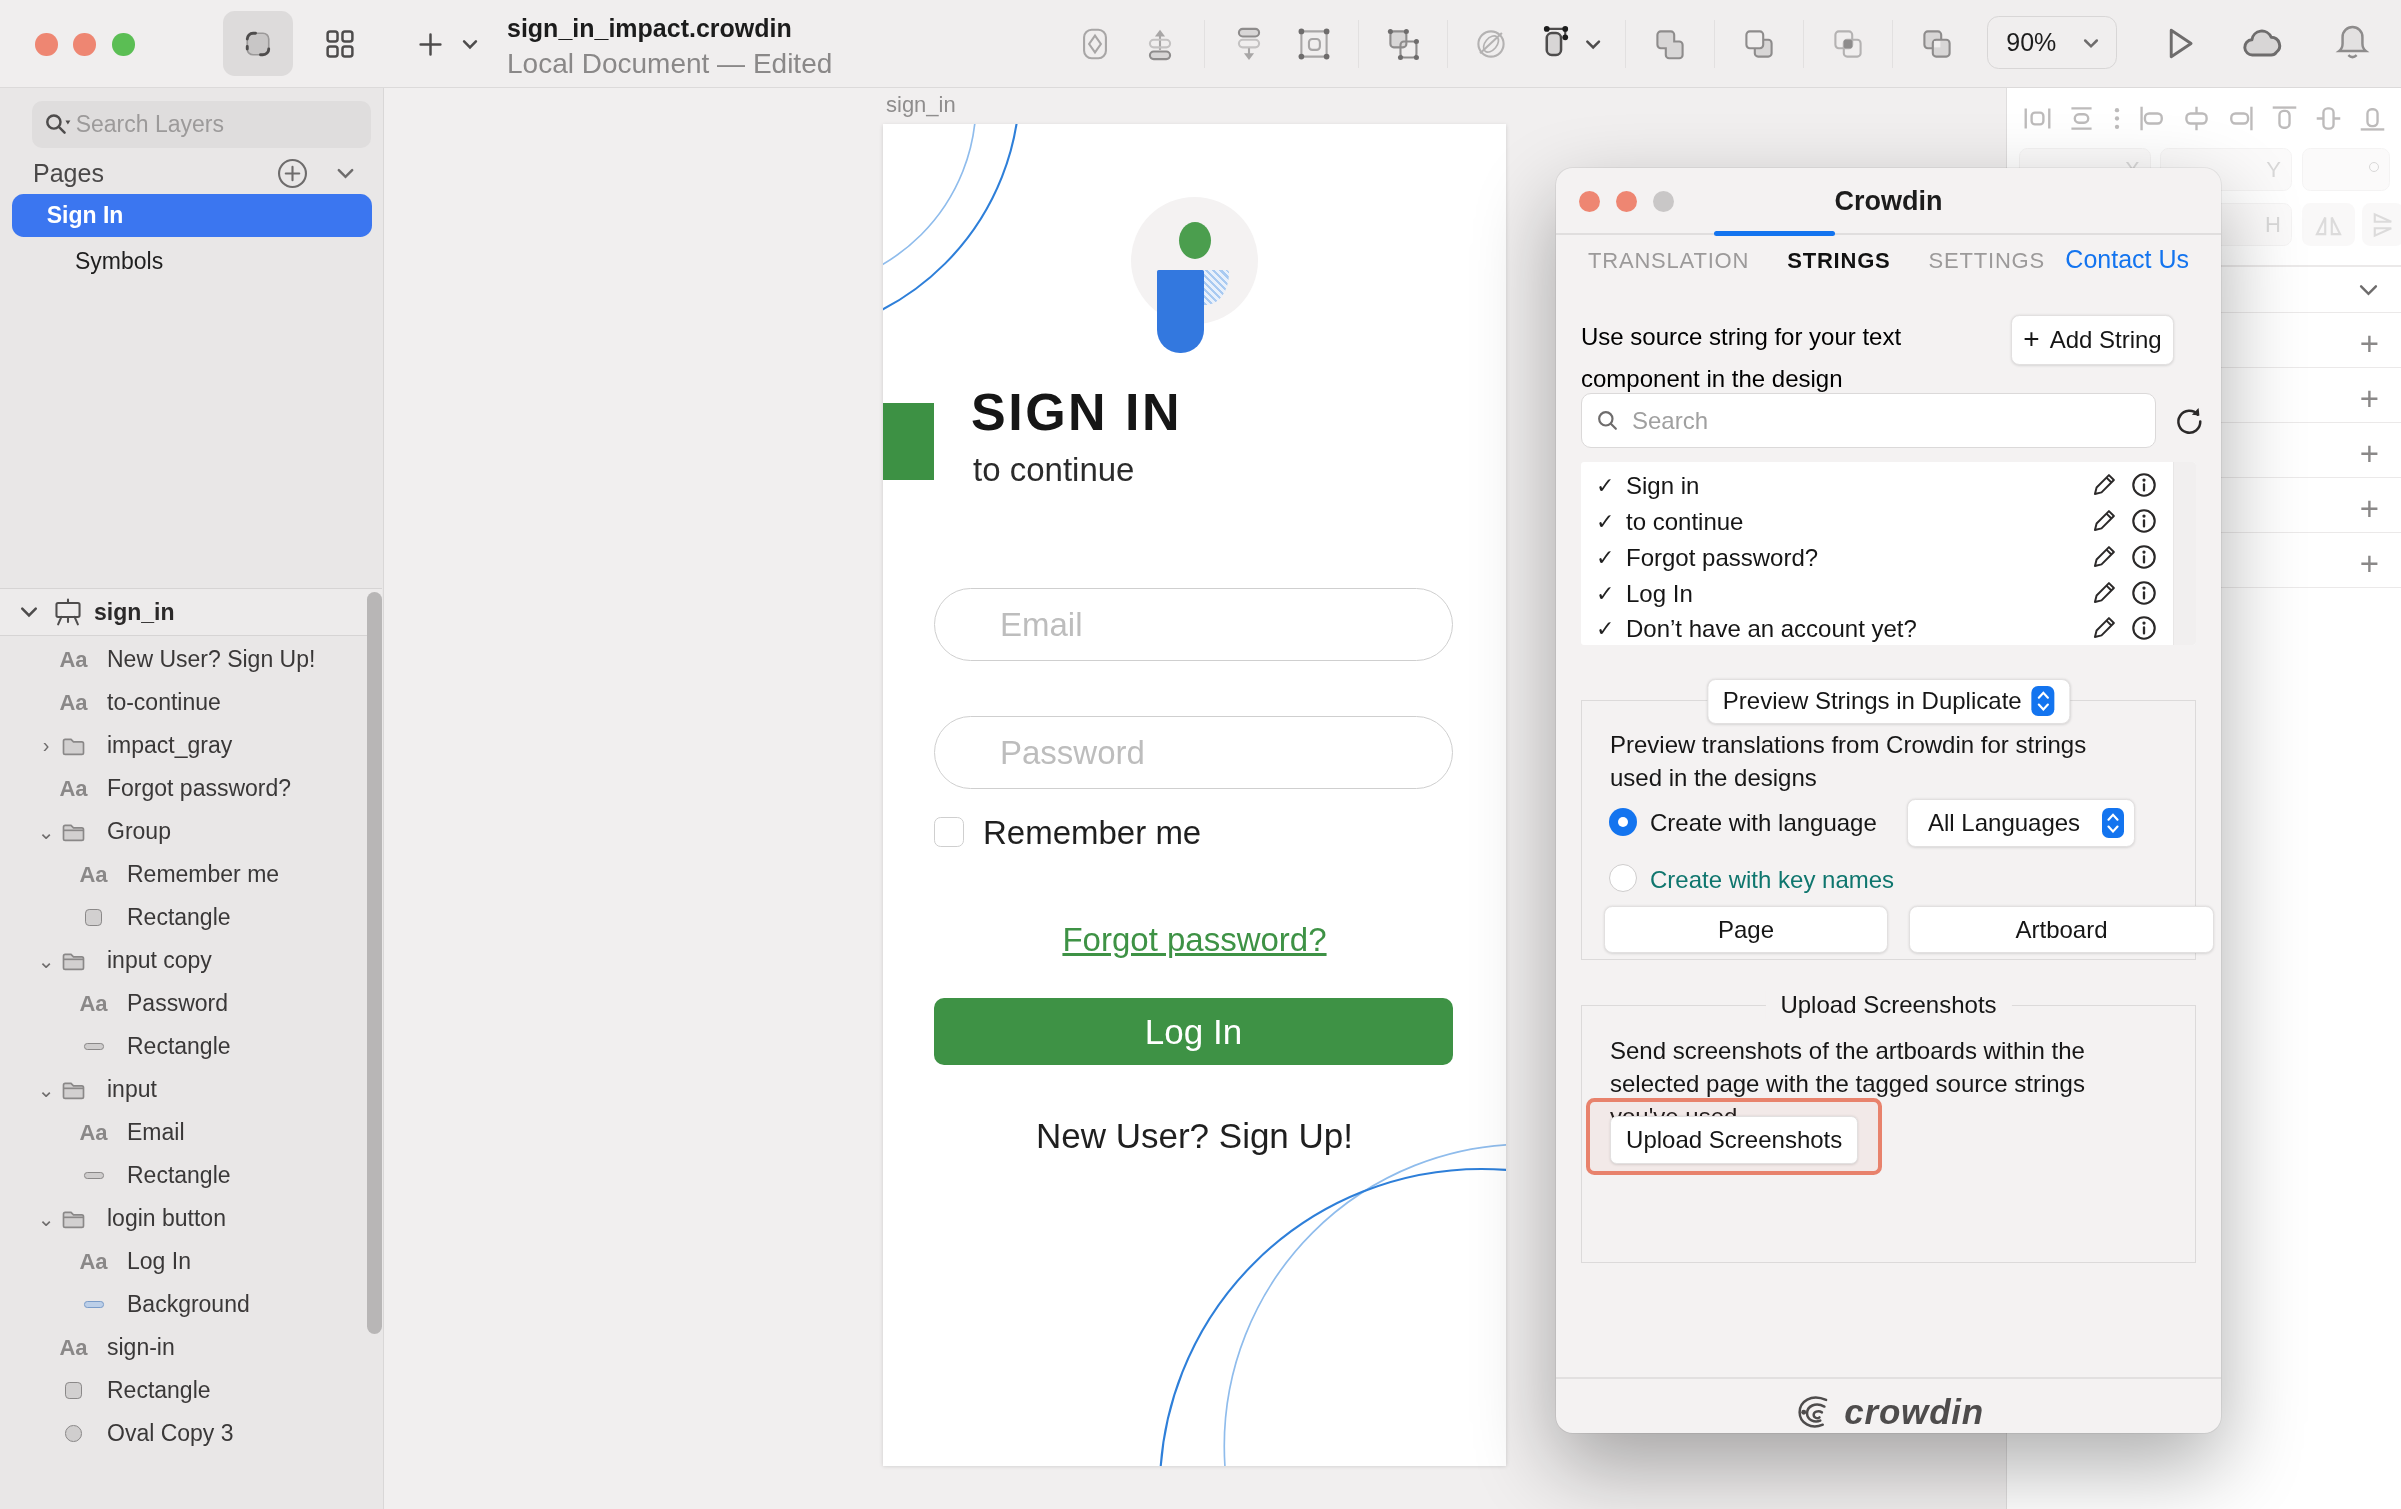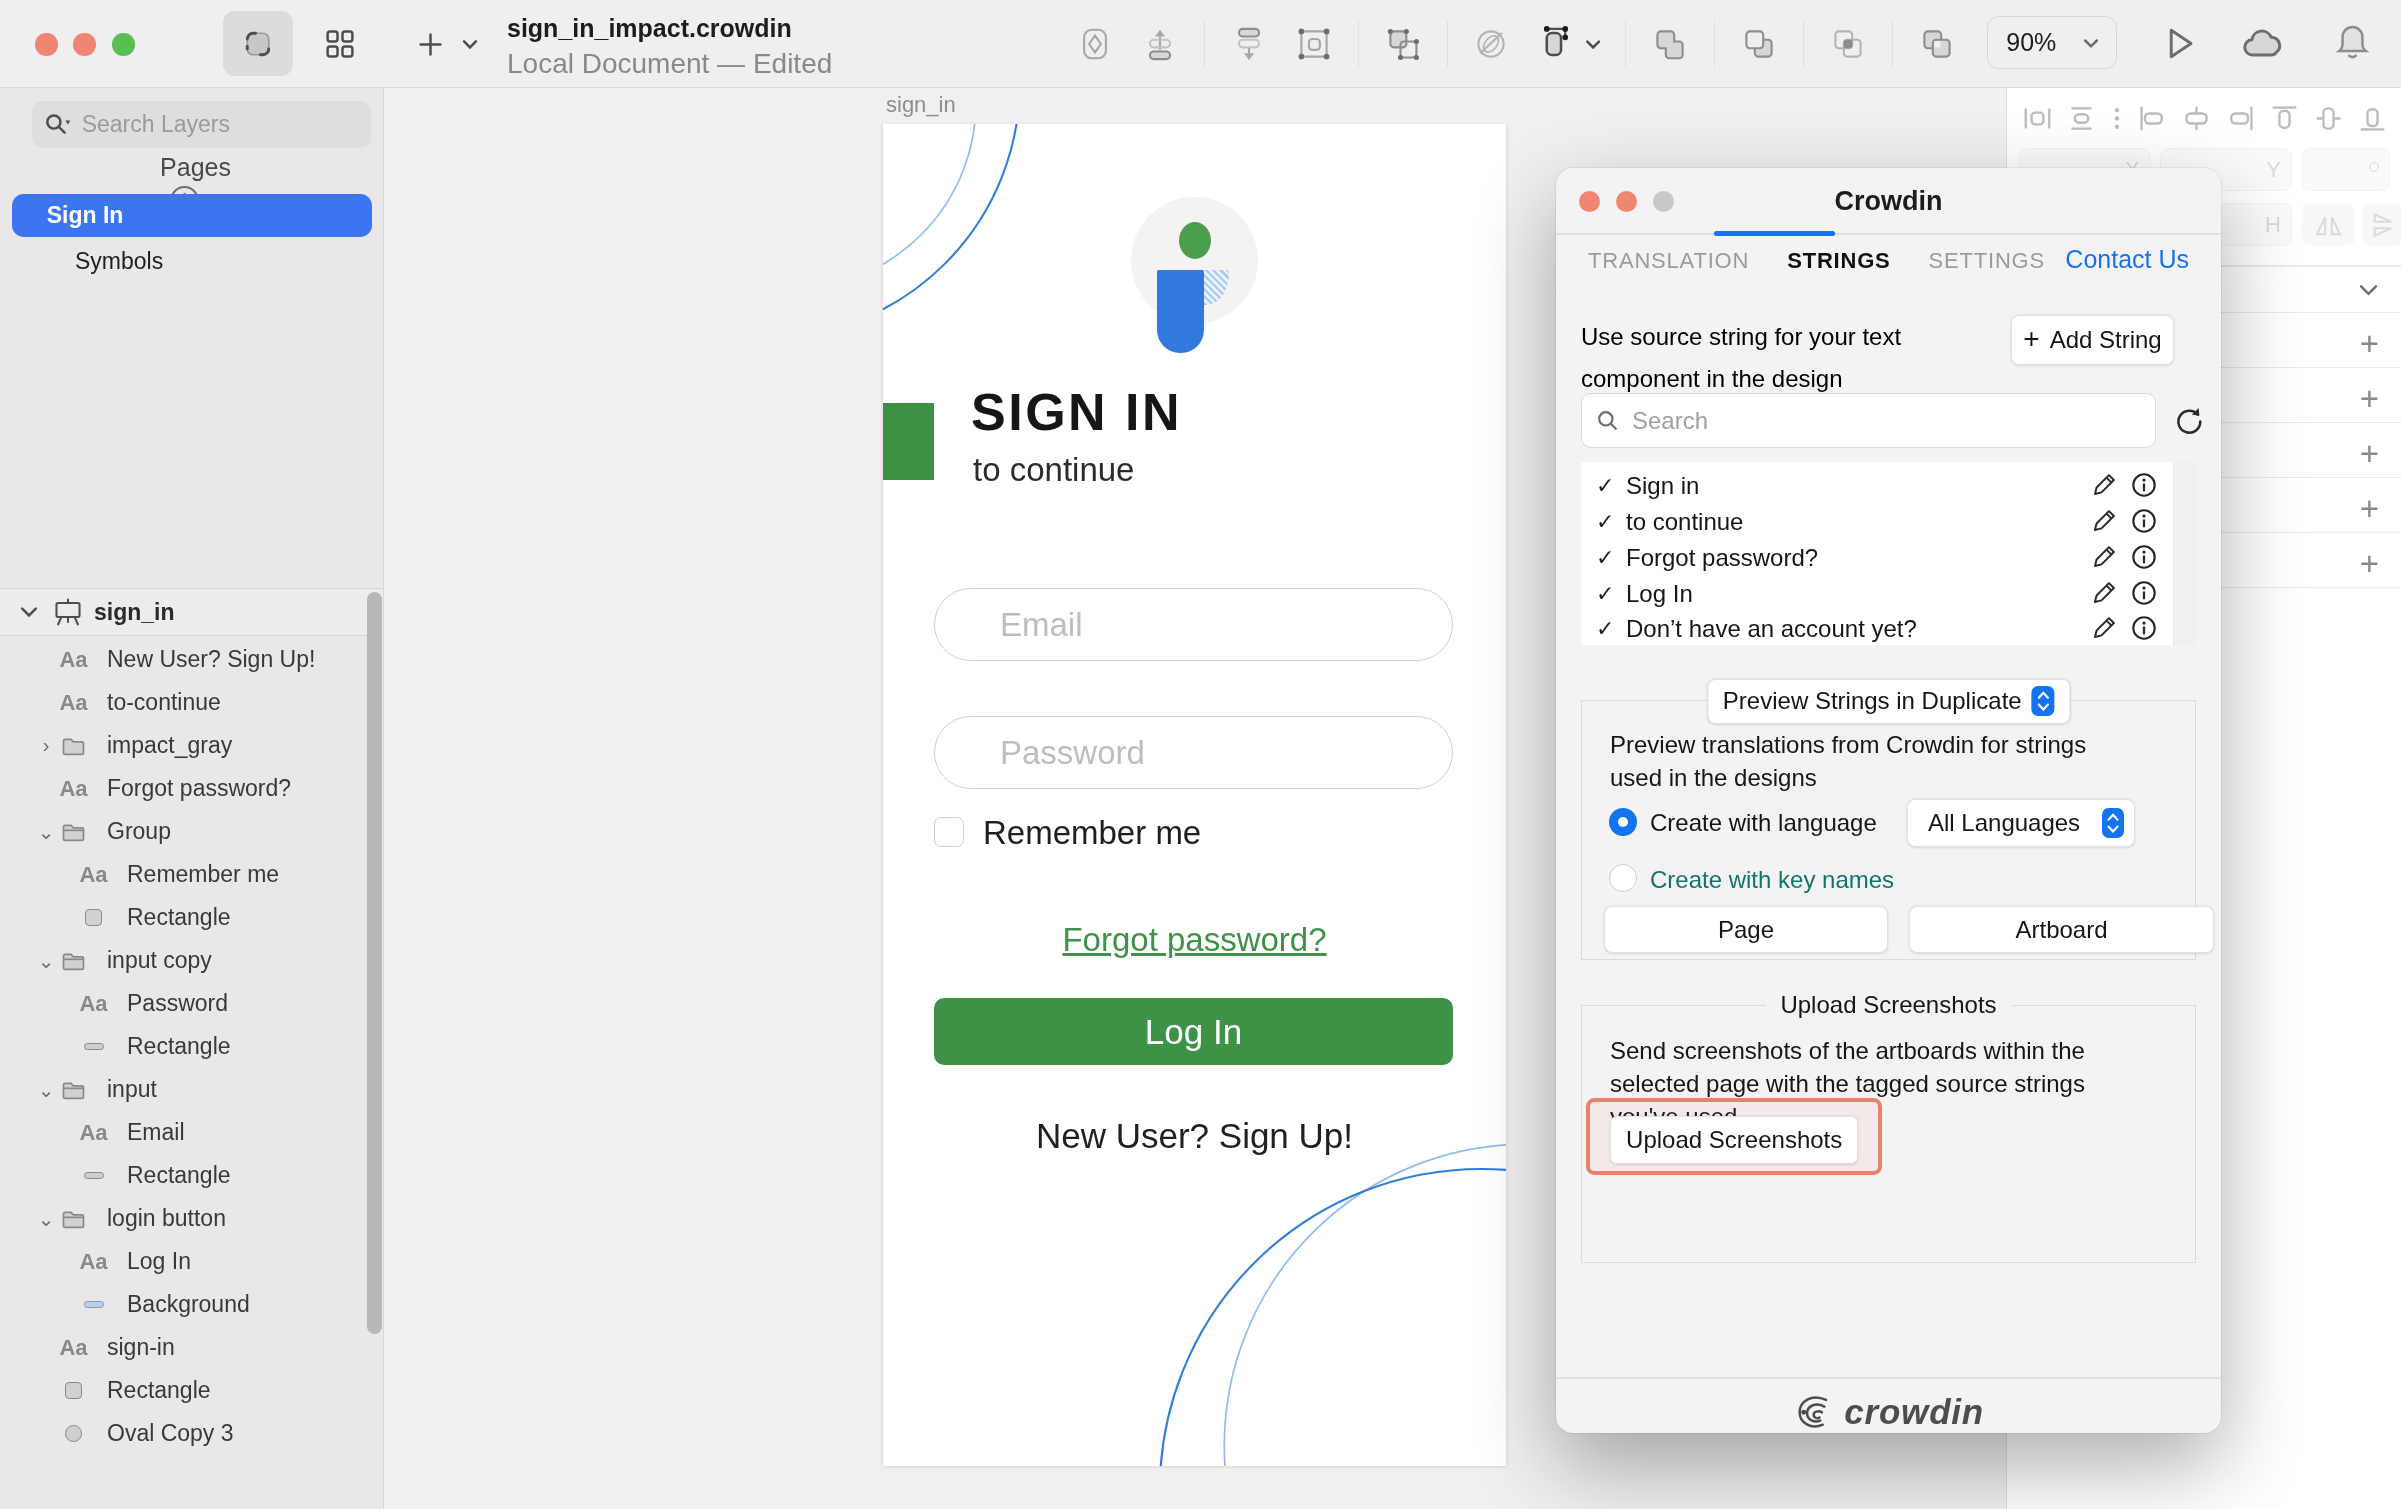--- a/index.html
+++ b/index.html
@@ -24,23 +24,23 @@
   .tb-btn { display:flex; align-items:center; justify-content:center; }
   #zoom-select { position:absolute; left:1987px; top:16px; width:130px; height:53px; border:1.7px solid #D8D6D6; border-radius:11.7px; display:flex; align-items:center; justify-content:space-between; padding:0 15px 0 18.3px; }
   #zoom-select span { font-size:25px; color:#1C1C1C; }
   #play-btn { position:absolute; left:2158px; top:22px; }
   #cloud-btn { position:absolute; left:2241px; top:23px; }
   #bell-btn { position:absolute; left:2331px; top:20px; }
 
   
   #sidebar { position:absolute; left:0; top:88px; width:384px; height:1422px; background:#E9E7E7; border-right:1.7px solid #D9D7D7; z-index:20; }
   #search-box { position:absolute; left:32px; top:13.3px; width:339px; height:47px; background:#DFDDDD; border-radius:10px; display:flex; align-items:center; padding:0 11.7px; }
-  #search-box input { border:0; outline:0; background:transparent; font-size:23px; color:#3A3838; width:250px; margin-left:10px; font-family:inherit; }
+  #search-box input { border:0; outline:0; background:transparent; font-size:23px; color:#3A3838; width:250px; margin-left:4px; font-family:inherit; }
   #search-box input::placeholder { color:#9C9A9A; }
-  #pages-row { position:absolute; left:33px; right:25px; top:65px; height:40px; display:flex; align-items:center;flex-direction:column; }
+  #pages-row { position:absolute; left:33px; right:25px; top:65px; height:40px; display:flex; align-items:center; }
   #pages-row .lbl { font-size:25px; color:#4A4848; flex:1; }
   #page-signin { position:absolute; left:11.7px; top:106px; width:360px; height:43px; background:#3B76F0; border-radius:11.7px; display:flex; align-items:center; }
   #page-signin span { color:#fff; font-size:23px; font-weight:600; margin-left:35px; }
   #page-symbols { position:absolute; left:47px; top:160px; font-size:23px; color:#1F1F1F;margin-left:28px; }
   #layers-header { position:absolute; left:0; top:500px; width:382px; height:48px; background:#EDEBEB; border-top:1.7px solid #D6D4D4; border-bottom:1.7px solid #D6D4D4; display:flex; align-items:center; }
   #layers-header .name { font-size:23px; font-weight:bold; color:#2B2929; margin-left:10px; }
   #layers-list { position:absolute; left:0; top:550px; width:367px; }
   .layer-row { height:43px; display:flex; align-items:center; position:relative; }
   .layer-row .chev { position:absolute; left:37px; width:18.3px; text-align:center; color:#6E6C6C; font-size:20px; }
   .layer-row .ticon { position:absolute; display:flex; align-items:center; justify-content:center; width:37px; }

